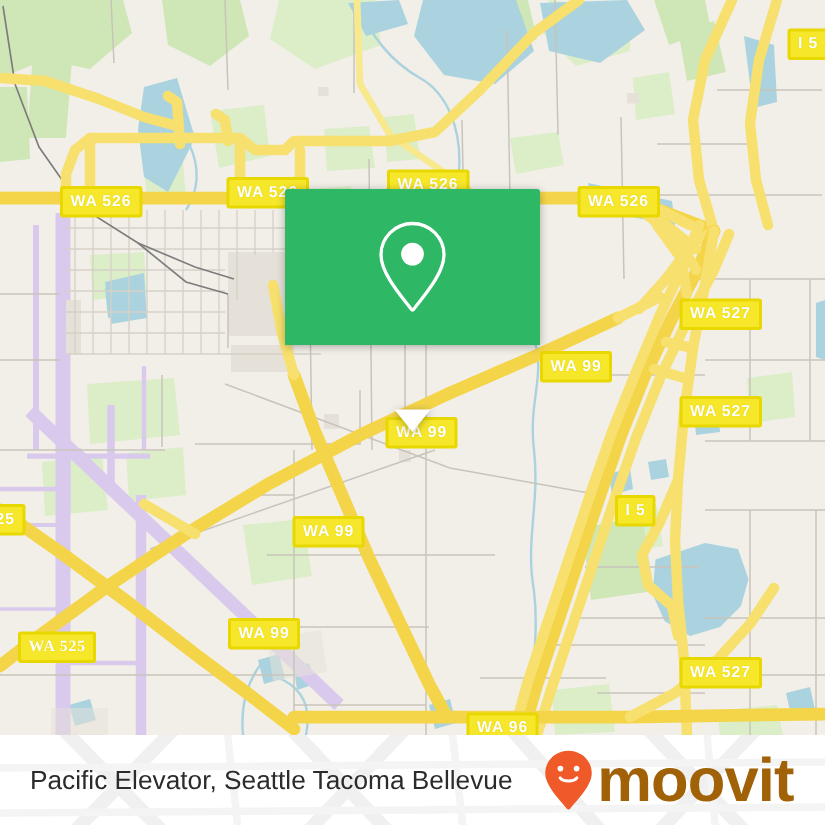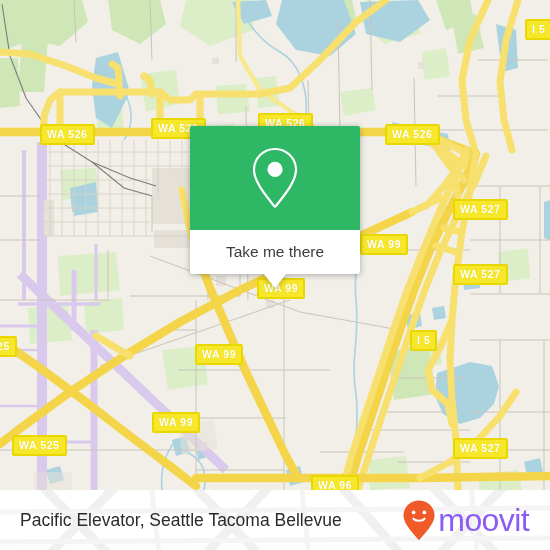--- a/index.html
+++ b/index.html
@@ -122,23 +122,23 @@
     font-size: 17.5px;
     color: #2b2b2b;
     white-space: nowrap;
   }
   #brand {
     display: flex;
     align-items: center;
     gap: 2px;
   }
   #brand-word {
-    font-size: 32px;
-    font-weight: normal;
-    color: #8b5cf6;
+    font-size: 41px;
+    font-weight: bold;
+    color: #a16207;
     letter-spacing: -0.6px;
     line-height: 31px;
   }
 </style>
 </head>
 <body>
 
 <div id="app">
 
   <div id="map">
@@ -377,33 +377,32 @@
     <div class="shield" style="left:385px; top:124px;">WA 526</div>
     <div class="shield" style="left:525px; top:19px;">I 5</div>
     <div class="shield" style="left:453px; top:199px;">WA 527</div>
     <div class="shield" style="left:453px; top:264px;">WA 527</div>
     <div class="shield" style="left:360px; top:234px;">WA 99</div>
     <div class="shield" style="left:257px; top:278px;">WA 99</div>
     <div class="shield" style="left:195px; top:344px;">WA 99</div>
     <div class="shield" style="left:152px; top:412px;">WA 99</div>
     <div class="shield" style="left:410px; top:330px;">I 5</div>
     <div class="shield" style="left:453px; top:438px;">WA 527</div>
-    <div class="shield" style="left:12px;  top:435px;">WA 525</div>
+    <div class="shield" style="left:12px;  top:421px;font-family:Liberation Serif, serif;">WA 525</div>
     <div class="shield" style="left:-10px; top:336px;">25</div>
     <div class="shield" style="left:311px; top:475px;">WA 96</div>
 
     <div id="popup">
       <div id="popup-tail"></div>
       <div id="popup-image">
         <svg width="56" height="66" viewBox="0 0 56 66">
           <path d="M28 4 C16.5 4 7 13.3 7 24.8 C7 38 22 54 27.2 61.2 C27.6 61.8 28.4 61.8 28.8 61.2 C34 54 49 38 49 24.8 C49 13.3 39.5 4 28 4 Z" fill="none" stroke="#ffffff" stroke-width="2.2"></path>
           <circle cx="28" cy="24.4" r="7.6" fill="#ffffff"></circle>
         </svg>
       </div>
-      <div id="popup-label">Take me there</div>
     </div>
 
   </div>
 
   <div id="footer">
     <svg id="footer-watermark" viewBox="0 0 550 90" xmlns="http://www.w3.org/2000/svg">
       <g stroke="#f0f0f0" stroke-width="9" fill="none" stroke-linecap="round">
         <path d="M40 10 L118 90"></path>
         <path d="M118 10 L40 90"></path>
         <path d="M196 14 L268 90"></path>

